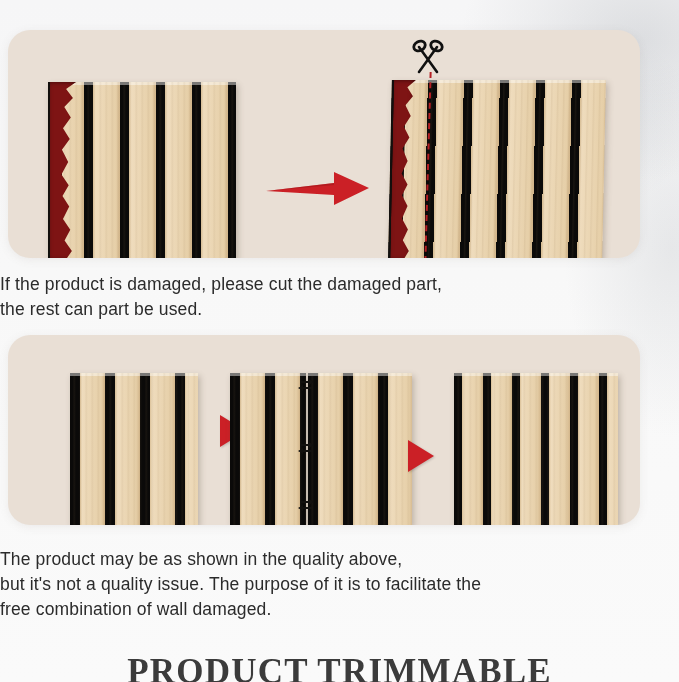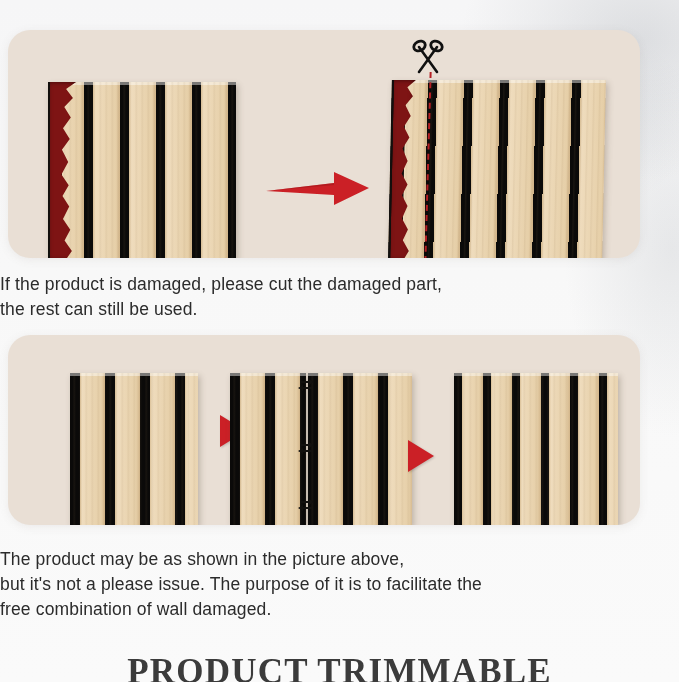--- a/index.html
+++ b/index.html
@@ -192,21 +192,21 @@
           <line x1="29" y1="11" x2="11" y2="36"></line>
         </g>
         <ellipse cx="11.5" cy="10" rx="6" ry="4.6" fill="none" stroke="#111" stroke-width="2.8" transform="rotate(-28 11.5 10)"></ellipse>
         <ellipse cx="28.5" cy="10" rx="6" ry="4.6" fill="none" stroke="#111" stroke-width="2.8" transform="rotate(28 28.5 10)"></ellipse>
       </svg>
     </div>
   </div>
 
   <div class="caption" id="caption-cut">
     <div>If the product is damaged, please cut the damaged part,</div>
-    <div>the rest can still be used.</div>
+    <div>the rest can part be used.</div>
   </div>
 
   <div class="card" id="card-join">
 
     <div class="panel" style="left:62px; top:38px; width:128px; height:152px; --groove:10px; --slat:25px;">
       <div class="top-edge"></div>
     </div>
 
     <div class="tri-arrow" style="left:212px; top:80px;"></div>
 
@@ -237,20 +237,20 @@
     </div>
 
     <div class="tri-arrow" style="left:400px; top:105px;"></div>
 
     <div class="panel" style="left:446px; top:38px; width:164px; height:152px; --groove:8px; --slat:21px;">
       <div class="top-edge"></div>
     </div>
   </div>
 
   <div class="caption" id="caption-join">
-    <div>The product may be as shown in the picture above,</div>
-    <div>but it's not a please issue. The purpose of it is to facilitate the</div>
+    <div>The product may be as shown in the quality above,</div>
+    <div>but it's not a quality issue. The purpose of it is to facilitate the</div>
     <div>free combination of wall damaged.</div>
   </div>
 
   <div id="headline">PRODUCT TRIMMABLE</div>
 
 </div>
 
 </body></html>

